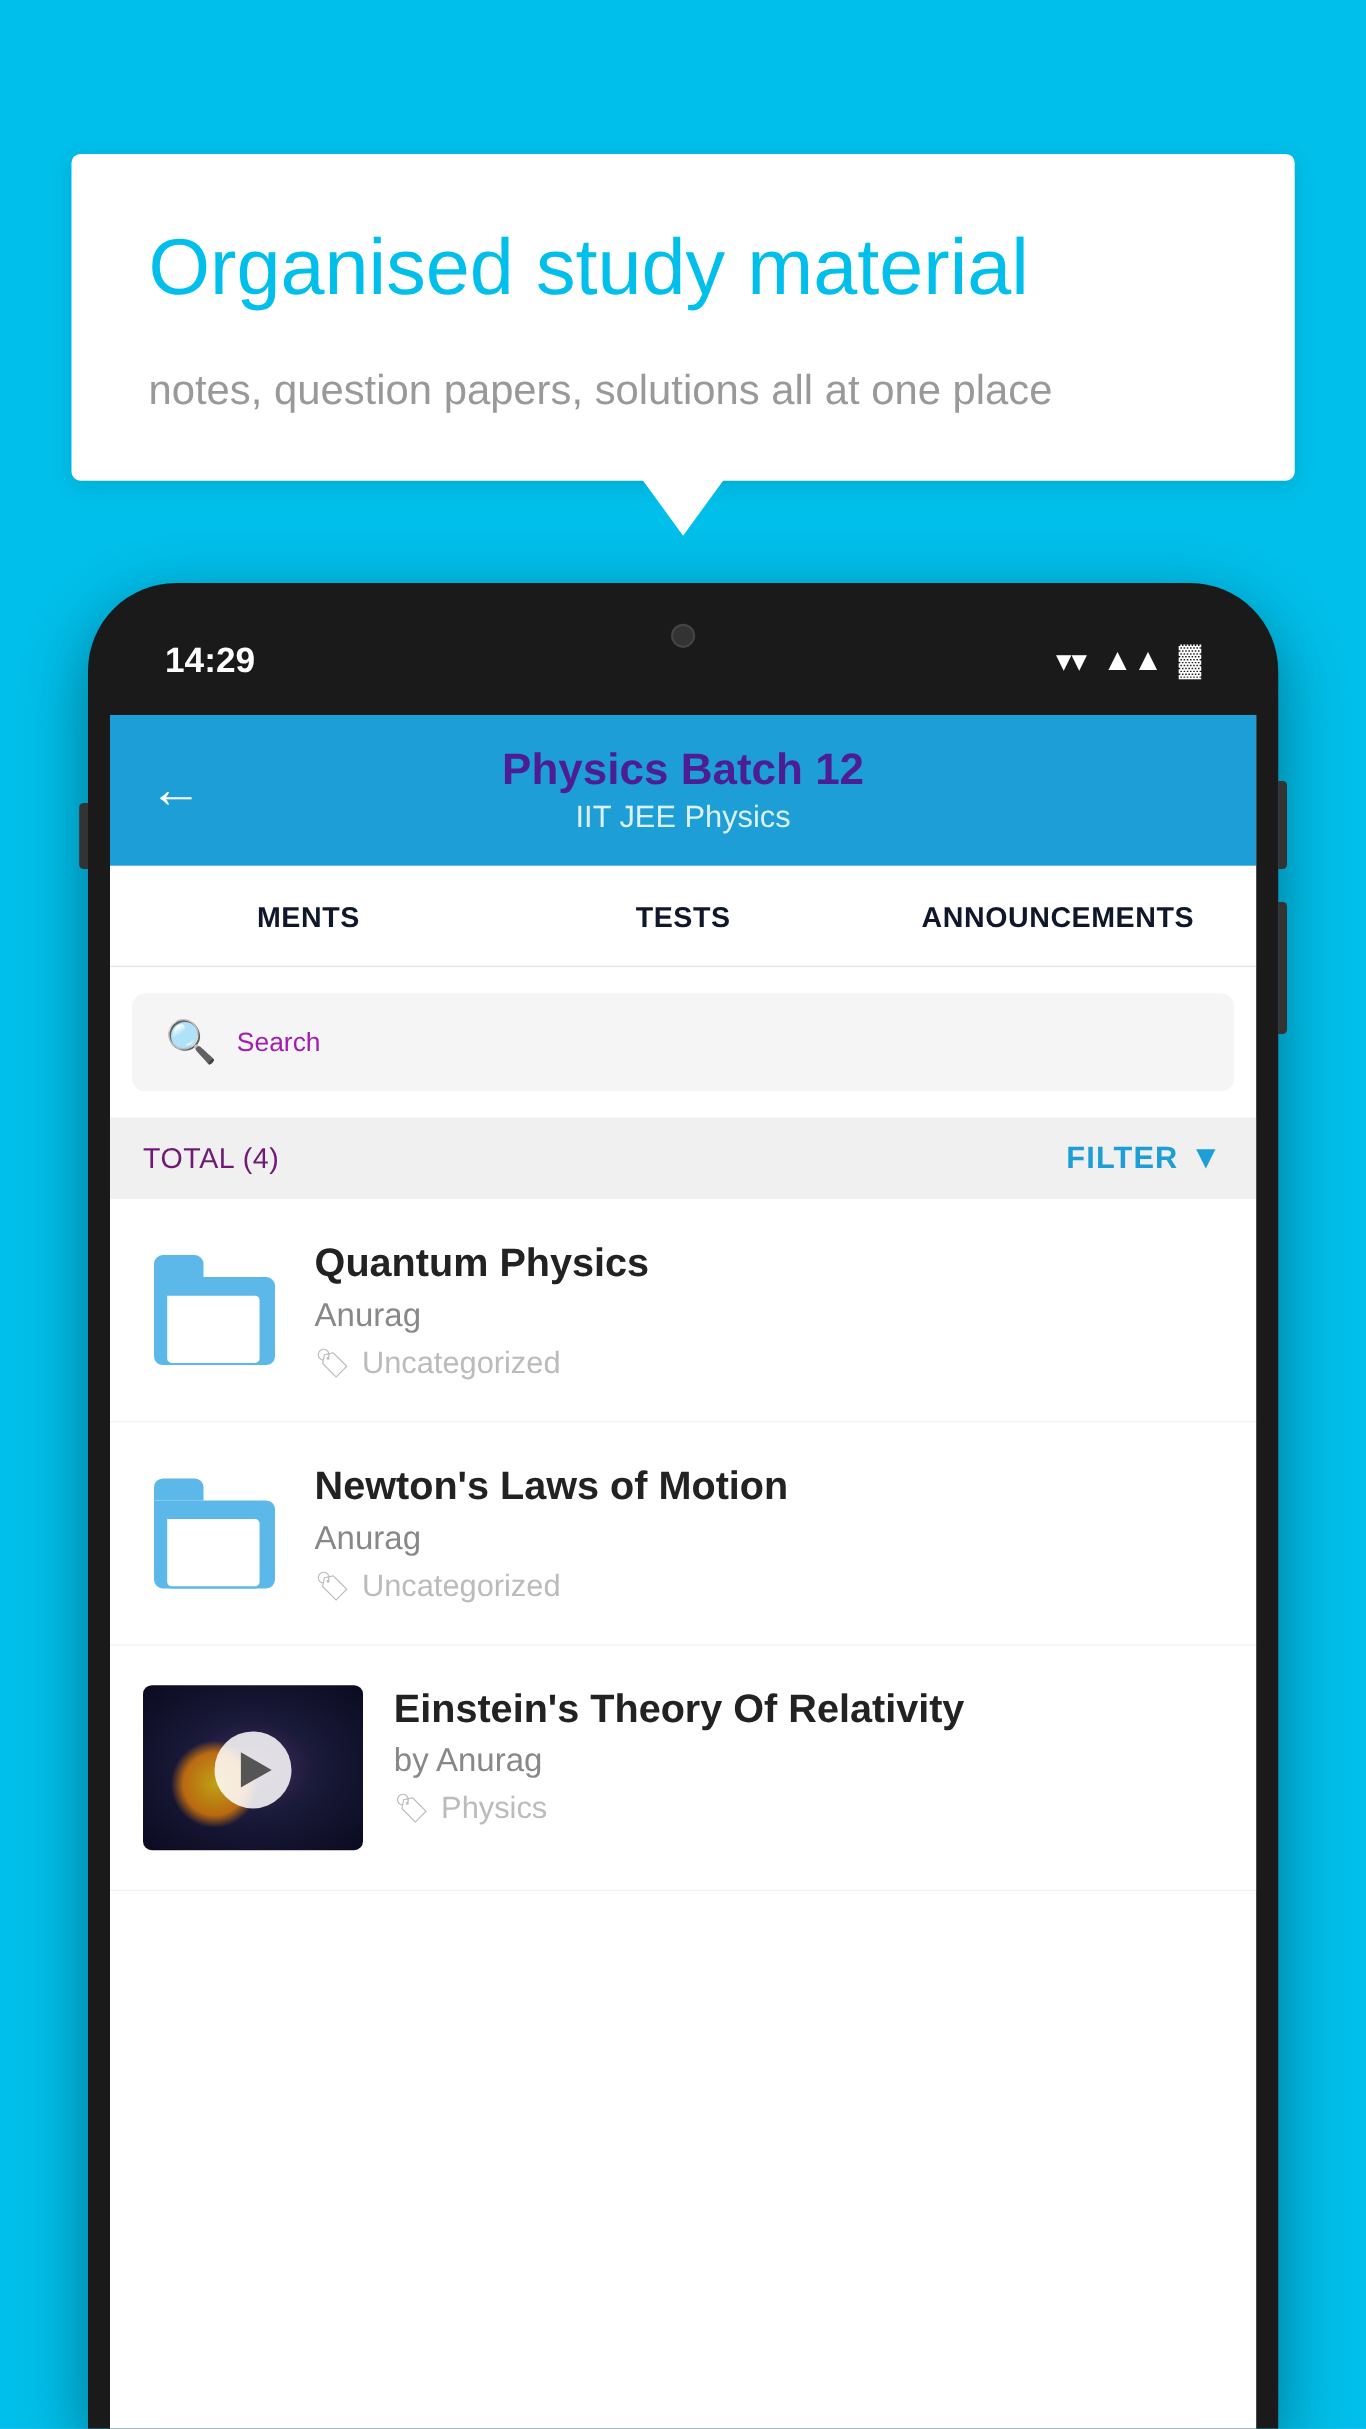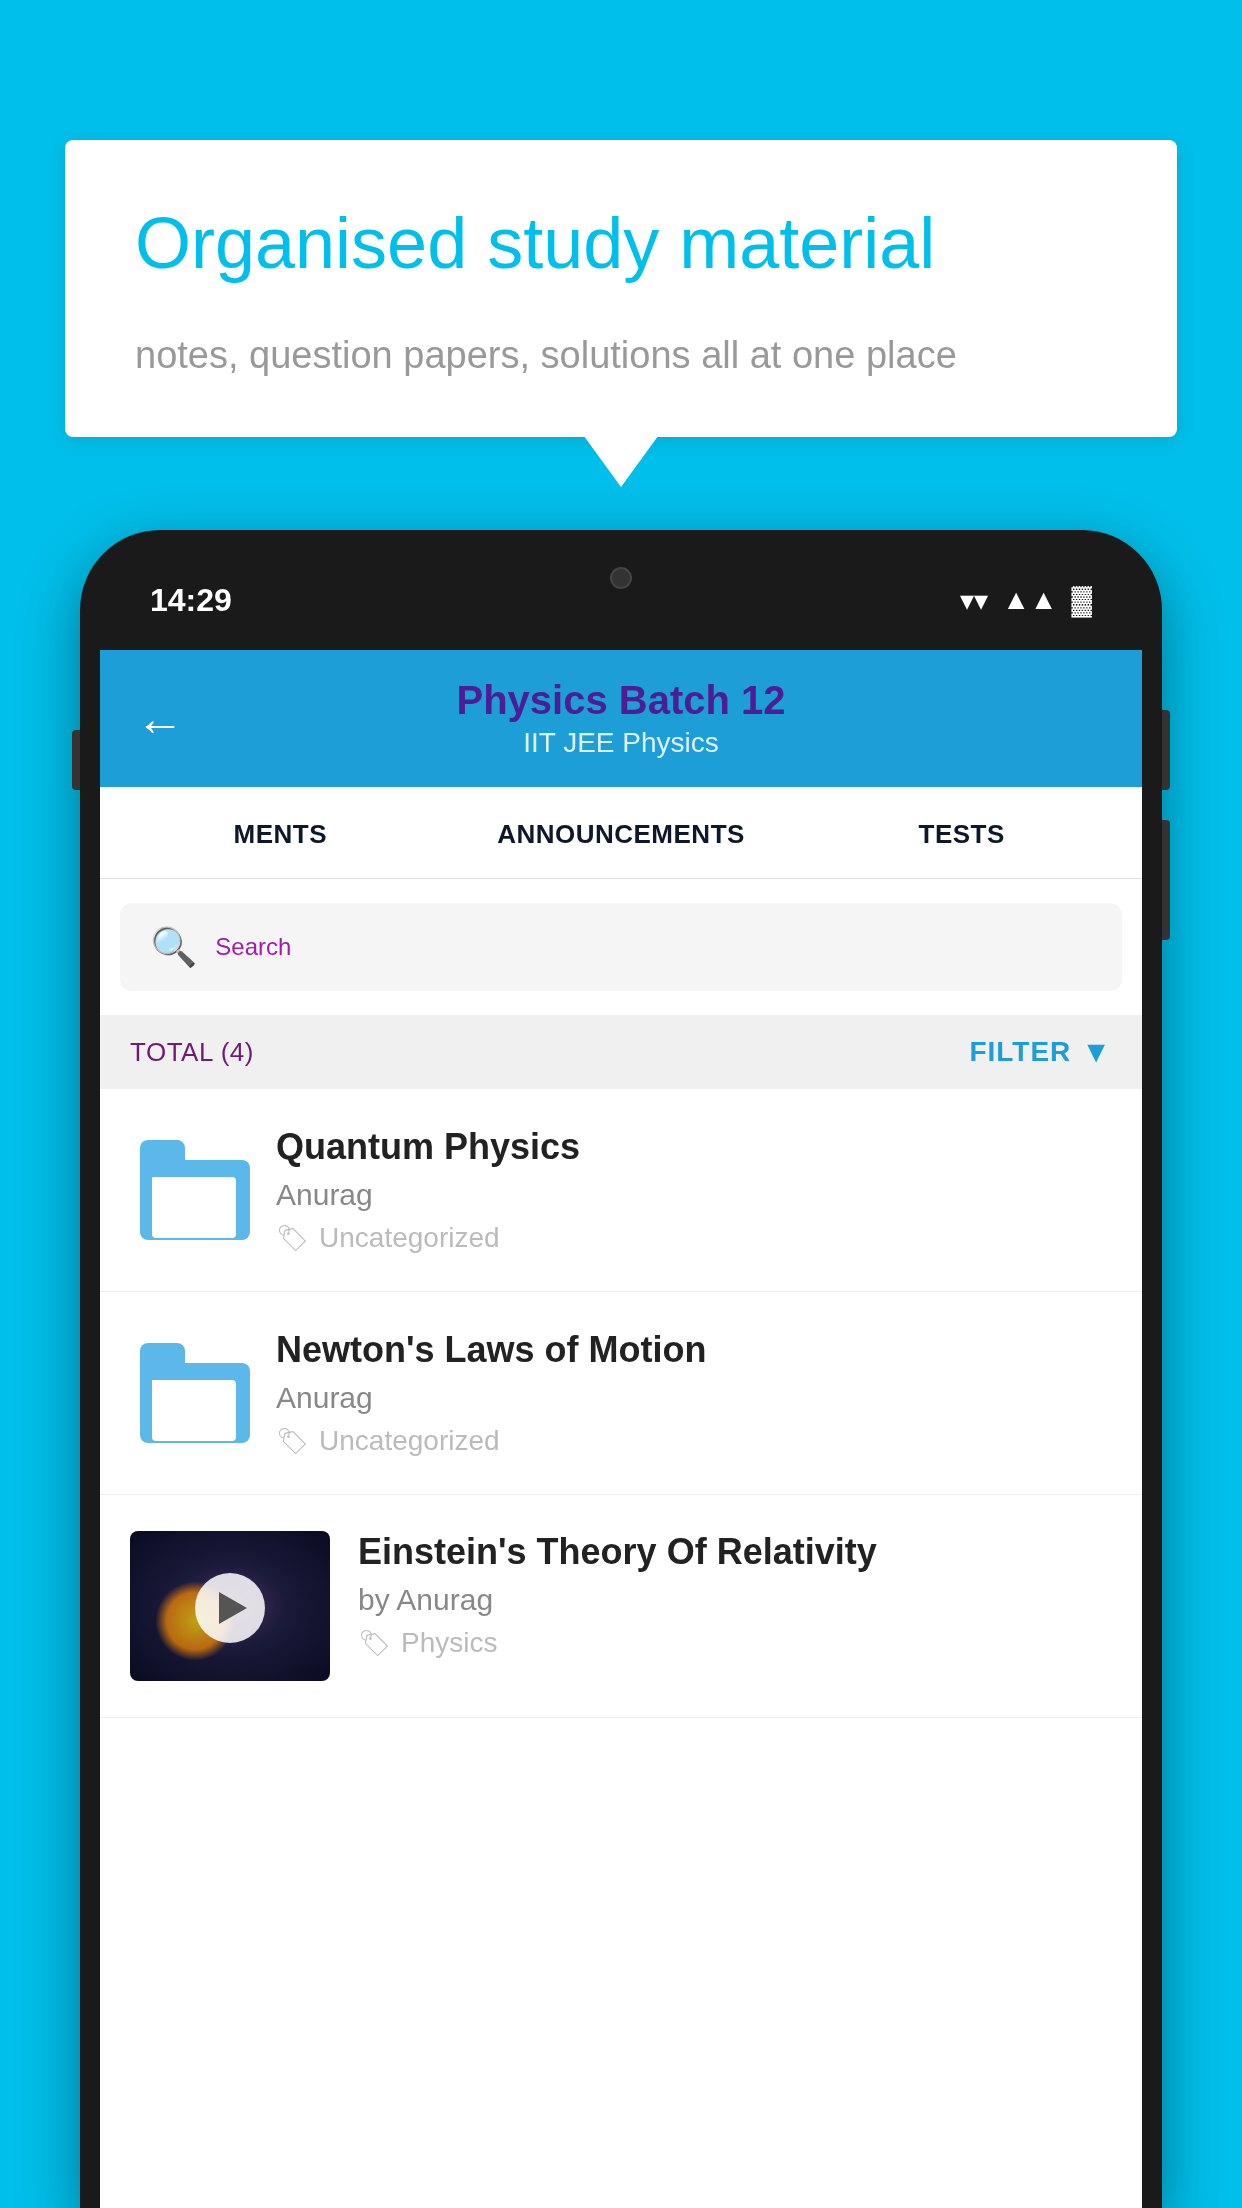--- a/index.html
+++ b/index.html
@@ -257,21 +257,21 @@
     
     .video-list {
       background: white;
     }
 
     .video-item {
       display: flex;
       align-items: center;
       padding: 36px 30px;
       border-bottom: 1px solid #f0f0f0;
-      gap: 16px;
+      gap: 26px;
       cursor: pointer;
     }
 
     .video-thumb {
       width: 130px;
       height: 130px;
       flex-shrink: 0;
       display: flex;
       align-items: center;
       justify-content: center;
@@ -494,24 +494,24 @@
         <div class="batch-name">Physics Batch 12</div>
         <div class="batch-meta">IIT JEE   Physics</div>
       </div>
     </div>
 
     <div class="tabs">
       <div class="tab">
         <span>MENTS</span>
       </div>
       <div class="tab">
+        <span>TESTS</span>
+      </div>
+      <div class="tab">
         <span>ANNOUNCEMENTS</span>
-      </div>
-      <div class="tab">
-        <span>TESTS</span>
       </div>
     </div>
 
     <div class="search-bar">
       <span class="search-icon-el">🔍</span>
       <span class="search-input-placeholder">Search</span>
     </div>
 
     <div class="total-bar">
       <span class="total-count">TOTAL (4)</span>

